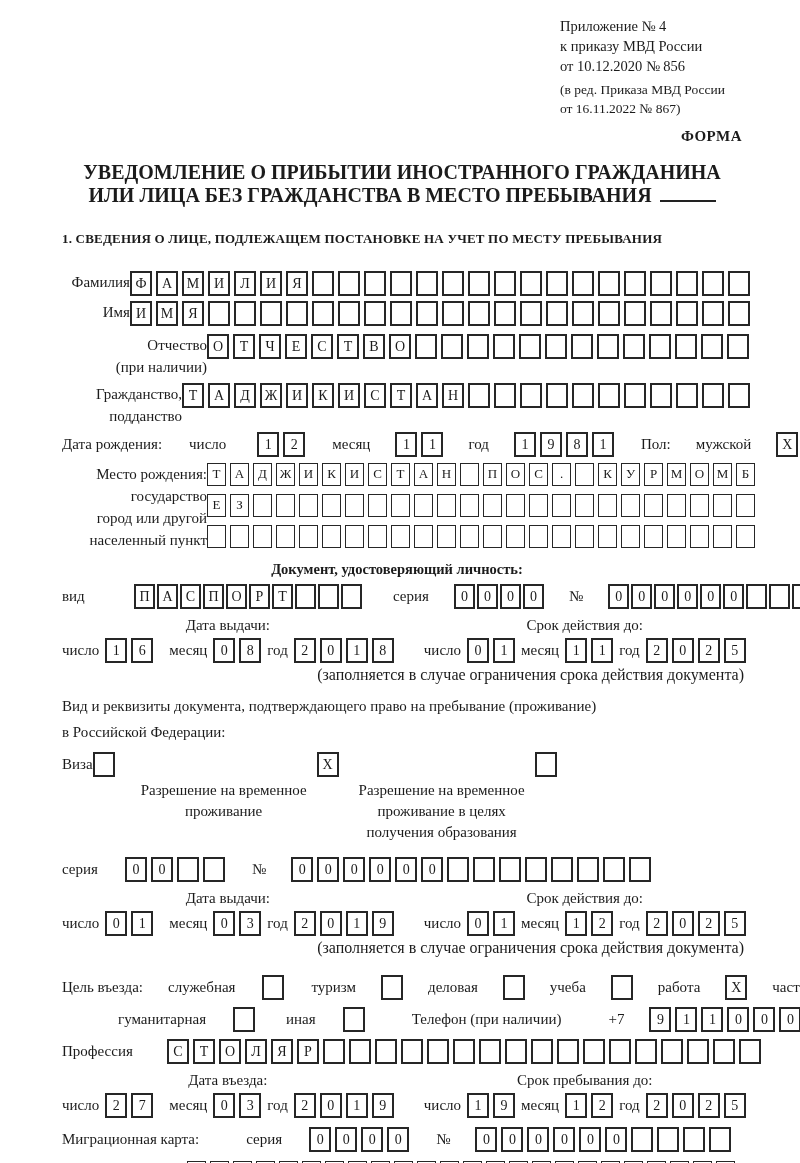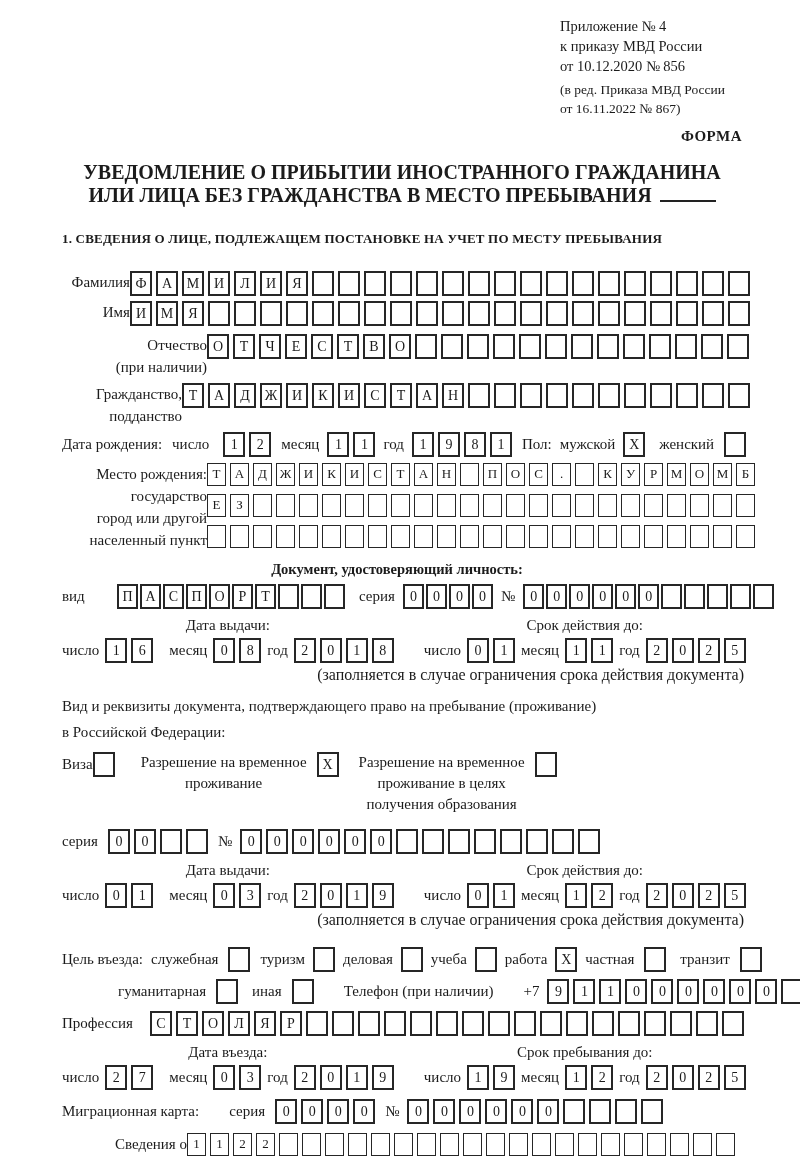--- a/index.html
+++ b/index.html
@@ -32,35 +32,35 @@
     text-align:center; line-height:21px; font-size:14px; background:#fff;
   }
   .cells.tight .cell { width:21px; }
   .cell.sm { width:19px; height:23px; border-width:1.8px; line-height:19px; font-size:13px; }
 
   .cb {
     display:inline-block; flex:none; width:22px; height:25px; border:2px solid #262626;
     text-align:center; line-height:21px; font-size:14px; vertical-align:middle; background:#fff;
   }
 
-  .inline-row { display:flex; align-items:center; }
+  .inline-row { display:flex; align-items:center;gap:17px; }
   .inline-row > * { flex:none; }
 
   .doc-heading { font-weight:bold; font-size:14.5px; text-align:center; margin:4px 40px 6px 0; }
 
   .date-pair { display:flex; align-items:flex-start; margin-top:8px; }
   .date-head { text-align:center; margin-bottom:4px; }
   .date-line { display:flex; align-items:center; gap:6px; }
   .footnote-right { text-align:right; padding-right:28px; font-size:16px; margin-top:3px; }
 
   .resline { margin-top:10px; line-height:24px; }
   .options-row { display:flex; align-items:flex-start; margin-top:8px; }
   .opt { display:flex; align-items:flex-start; }
   .opt .olbl { line-height:25px; }
-  .opt .multi { text-align:center; line-height:21px; }
+  .opt .multi { text-align:center; line-height:21px;margin-top:28px; }
 
   .gap8{margin-left:8px;} .gap10{margin-left:10px;} .gap14{margin-left:14px;}
   .gap20{margin-left:20px;} .gap26{margin-left:26px;} .gap30{margin-left:30px;}
 
   .small-cells-col .cells { margin-bottom:8px; }
 </style>
 </head>
 <body>
 
 <div class="page">

